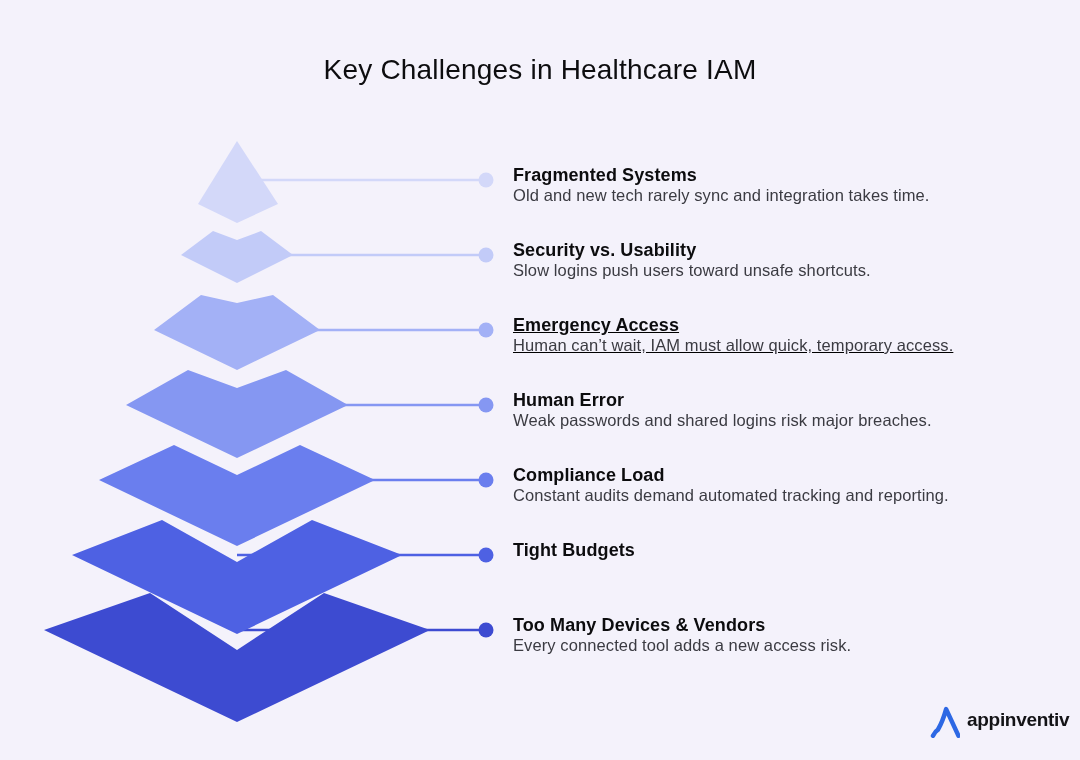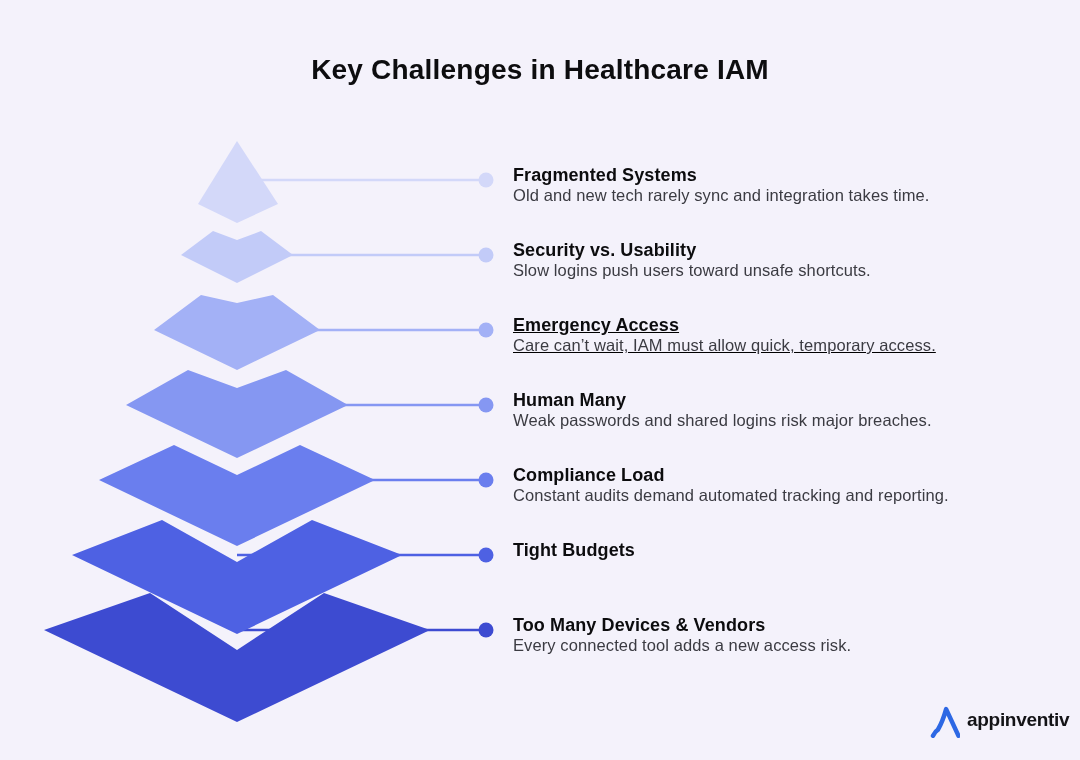--- a/index.html
+++ b/index.html
@@ -3,21 +3,21 @@
 <meta charset="utf-8">
 <style>
   html,body{margin:0;padding:0;}
   body{
     width:1080px;height:760px;position:relative;overflow:hidden;
     font-family:"Liberation Sans","DejaVu Sans",sans-serif;
     background:#F4F2FB;
   }
   .page-title{
     position:absolute;left:0;top:54px;width:1080px;
-    text-align:center;font-size:28px;font-weight:700;color:#0D0D0F;
+    text-align:center;font-size:28px;font-weight:400;color:#0D0D0F;
     letter-spacing:.2px;margin:0;
   }
   #pyramid-svg{position:absolute;left:0;top:0;}
   .row-text{position:absolute;left:513px;width:540px;}
   .row-title{font-size:18px;font-weight:700;color:#0C0C0E;line-height:20px;letter-spacing:.1px;}
   .row-desc{font-size:16.5px;font-weight:400;color:#3B3B42;line-height:21px;letter-spacing:.1px;}
   .logo{position:absolute;left:930px;top:702px;display:flex;align-items:center;gap:7px;}
   .logo-text{font-size:19px;font-weight:600;color:#131316;letter-spacing:-0.3px;}
 </style>
 </head>
@@ -55,24 +55,24 @@
 <div class="row-text" style="top:165px;">
   <div class="row-title">Fragmented Systems</div>
   <div class="row-desc">Old and new tech rarely sync and integration takes time.</div>
 </div>
 <div class="row-text" style="top:240px;">
   <div class="row-title">Security vs. Usability</div>
   <div class="row-desc">Slow logins push users toward unsafe shortcuts.</div>
 </div>
 <div class="row-text" style="top:315px;text-decoration:underline;">
   <div class="row-title">Emergency Access</div>
-  <div class="row-desc">Care can’t wait, IAM must allow quick, temporary access.</div>
+  <div class="row-desc">Human can’t wait, IAM must allow quick, temporary access.</div>
 </div>
 <div class="row-text" style="top:390px;">
-  <div class="row-title">Human Many</div>
+  <div class="row-title">Human Error</div>
   <div class="row-desc">Weak passwords and shared logins risk major breaches.</div>
 </div>
 <div class="row-text" style="top:465px;">
   <div class="row-title">Compliance Load</div>
   <div class="row-desc">Constant audits demand automated tracking and reporting.</div>
 </div>
 <div class="row-text" style="top:540px;">
   <div class="row-title">Tight Budgets</div>
 </div>
 <div class="row-text" style="top:615px;">

